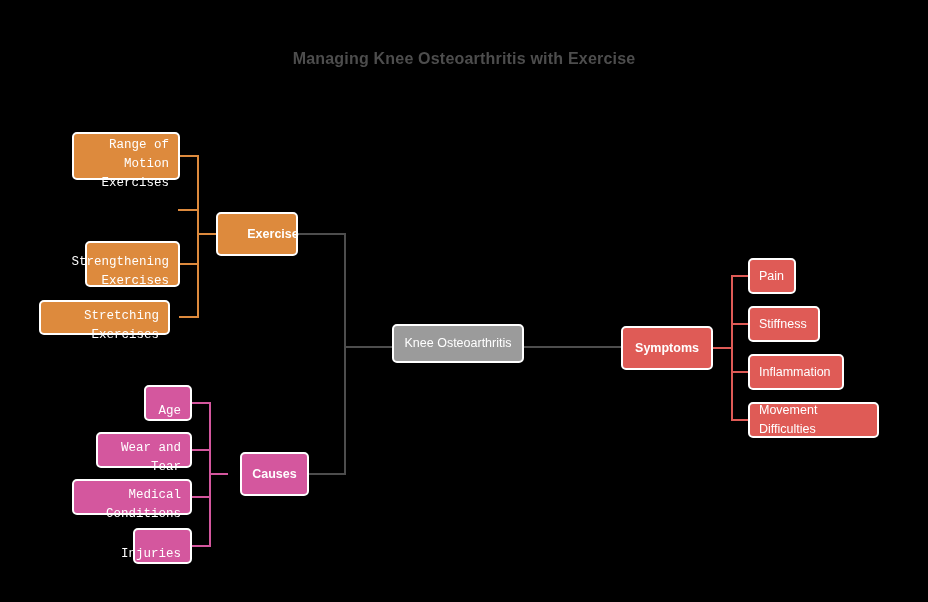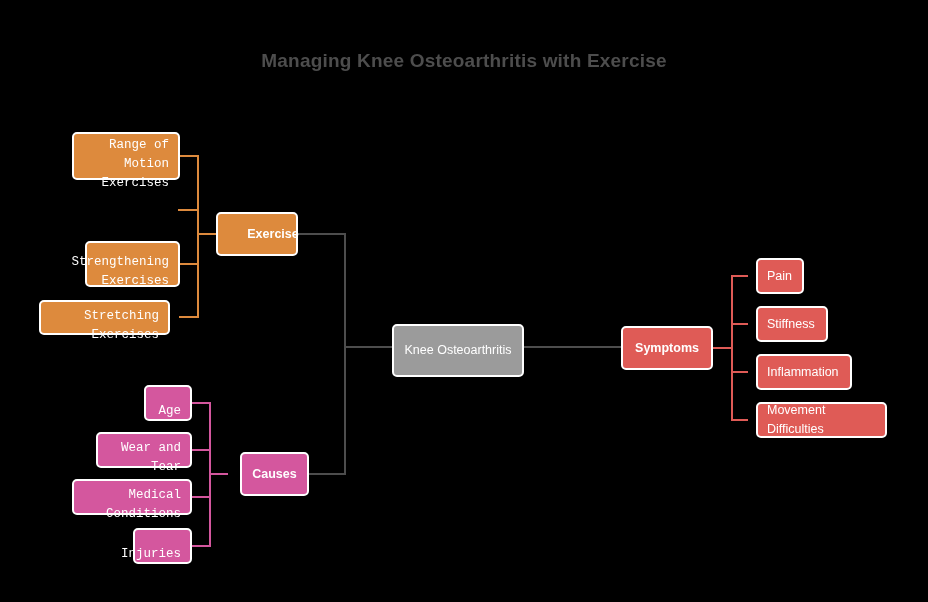--- a/index.html
+++ b/index.html
@@ -14,39 +14,39 @@
     height: 602px;
     background: var(--background, #000);
     overflow: hidden;
   }
   .diagram-title {
     position: absolute;
     top: 50px;
     left: 0;
     width: 100%;
     text-align: center;
-    font-size: 19px;
+    font-size: 16px;
     font-weight: bold;
     letter-spacing: 0.2px;
     color: var(--title-text, #4d4d4d);
   }
   .node {
     position: absolute;
     box-sizing: border-box;
     border: 2px solid var(--node-border, #fff);
     border-radius: 5px;
     color: var(--node-text, #fff);
     font-size: 12.5px;
     line-height: 19px;
     display: flex;
     align-items: center;
     z-index: 2;
   }
   .align-right  { justify-content: flex-end;  text-align: right;  padding: 18px 9px 2px 5px; font-family: Liberation Mono, monospace; }
-  .align-left   { justify-content: flex-start; text-align: left;  padding: 2px 5px 2px 9px; margin-left: 8px; }
+  .align-left   { justify-content: flex-start; text-align: left;  padding: 2px 5px 2px 9px; }
   .align-center { justify-content: center;    text-align: center; padding: 2px 4px; }
   .bold { font-weight: bold; }
   .fill-orange { background: var(--branch-exercise, #dd8a3d); }
   .fill-pink   { background: var(--branch-causes,   #d4579e); }
   .fill-red    { background: var(--branch-symptoms, #df5b56); }
   .fill-gray   { background: var(--root-fill,       #9b9b9b); }
   .edge { position: absolute; z-index: 1; }
   .edge.h { height: 2px; }
   .edge.v { width: 2px; }
   .c-gray   { background: var(--edge-gray,       #4d4d4d); }
@@ -81,21 +81,21 @@
   <div class="edge h c-pink" style="left:191px; top:545px; width:18px;"></div>
   <div class="edge h c-pink" style="left:211px; top:473px; width:17px;"></div>
 
   <div class="edge v c-red" style="left:731px; top:275px; height:146px;"></div>
   <div class="edge h c-red" style="left:733px; top:275px; width:15px;"></div>
   <div class="edge h c-red" style="left:733px; top:323px; width:15px;"></div>
   <div class="edge h c-red" style="left:733px; top:371px; width:15px;"></div>
   <div class="edge h c-red" style="left:733px; top:419px; width:15px;"></div>
   <div class="edge h c-red" style="left:713px; top:347px; width:18px;"></div>
 
-  <div class="node fill-gray align-center" style="left:392px; top:324px; width:132px; height:53px;">Knee Osteoarthritis</div>
+  <div class="node fill-gray align-center" style="left:392px; top:324px; width:132px; height:39px;">Knee Osteoarthritis</div>
 
   <div class="node fill-orange align-center bold" style="left:216px; top:212px; width:82px; height:44px;padding-left:36px;">Exercise</div>
   <div class="node fill-orange align-right" style="left:72px; top:132px; width:108px; height:48px;">Range of Motion Exercises</div>
   <div class="node fill-orange align-right" style="left:85px; top:241px; width:95px; height:46px;">Strengthening Exercises</div>
   <div class="node fill-orange align-right" style="left:39px; top:300px; width:131px; height:35px;">Stretching Exercises</div>
 
   <div class="node fill-pink align-center bold" style="left:240px; top:452px; width:69px; height:44px;">Causes</div>
   <div class="node fill-pink align-right" style="left:144px; top:385px; width:48px; height:36px;">Age</div>
   <div class="node fill-pink align-right" style="left:96px; top:432px; width:96px; height:36px;">Wear and Tear</div>
   <div class="node fill-pink align-right" style="left:72px; top:479px; width:120px; height:36px;">Medical Conditions</div>

